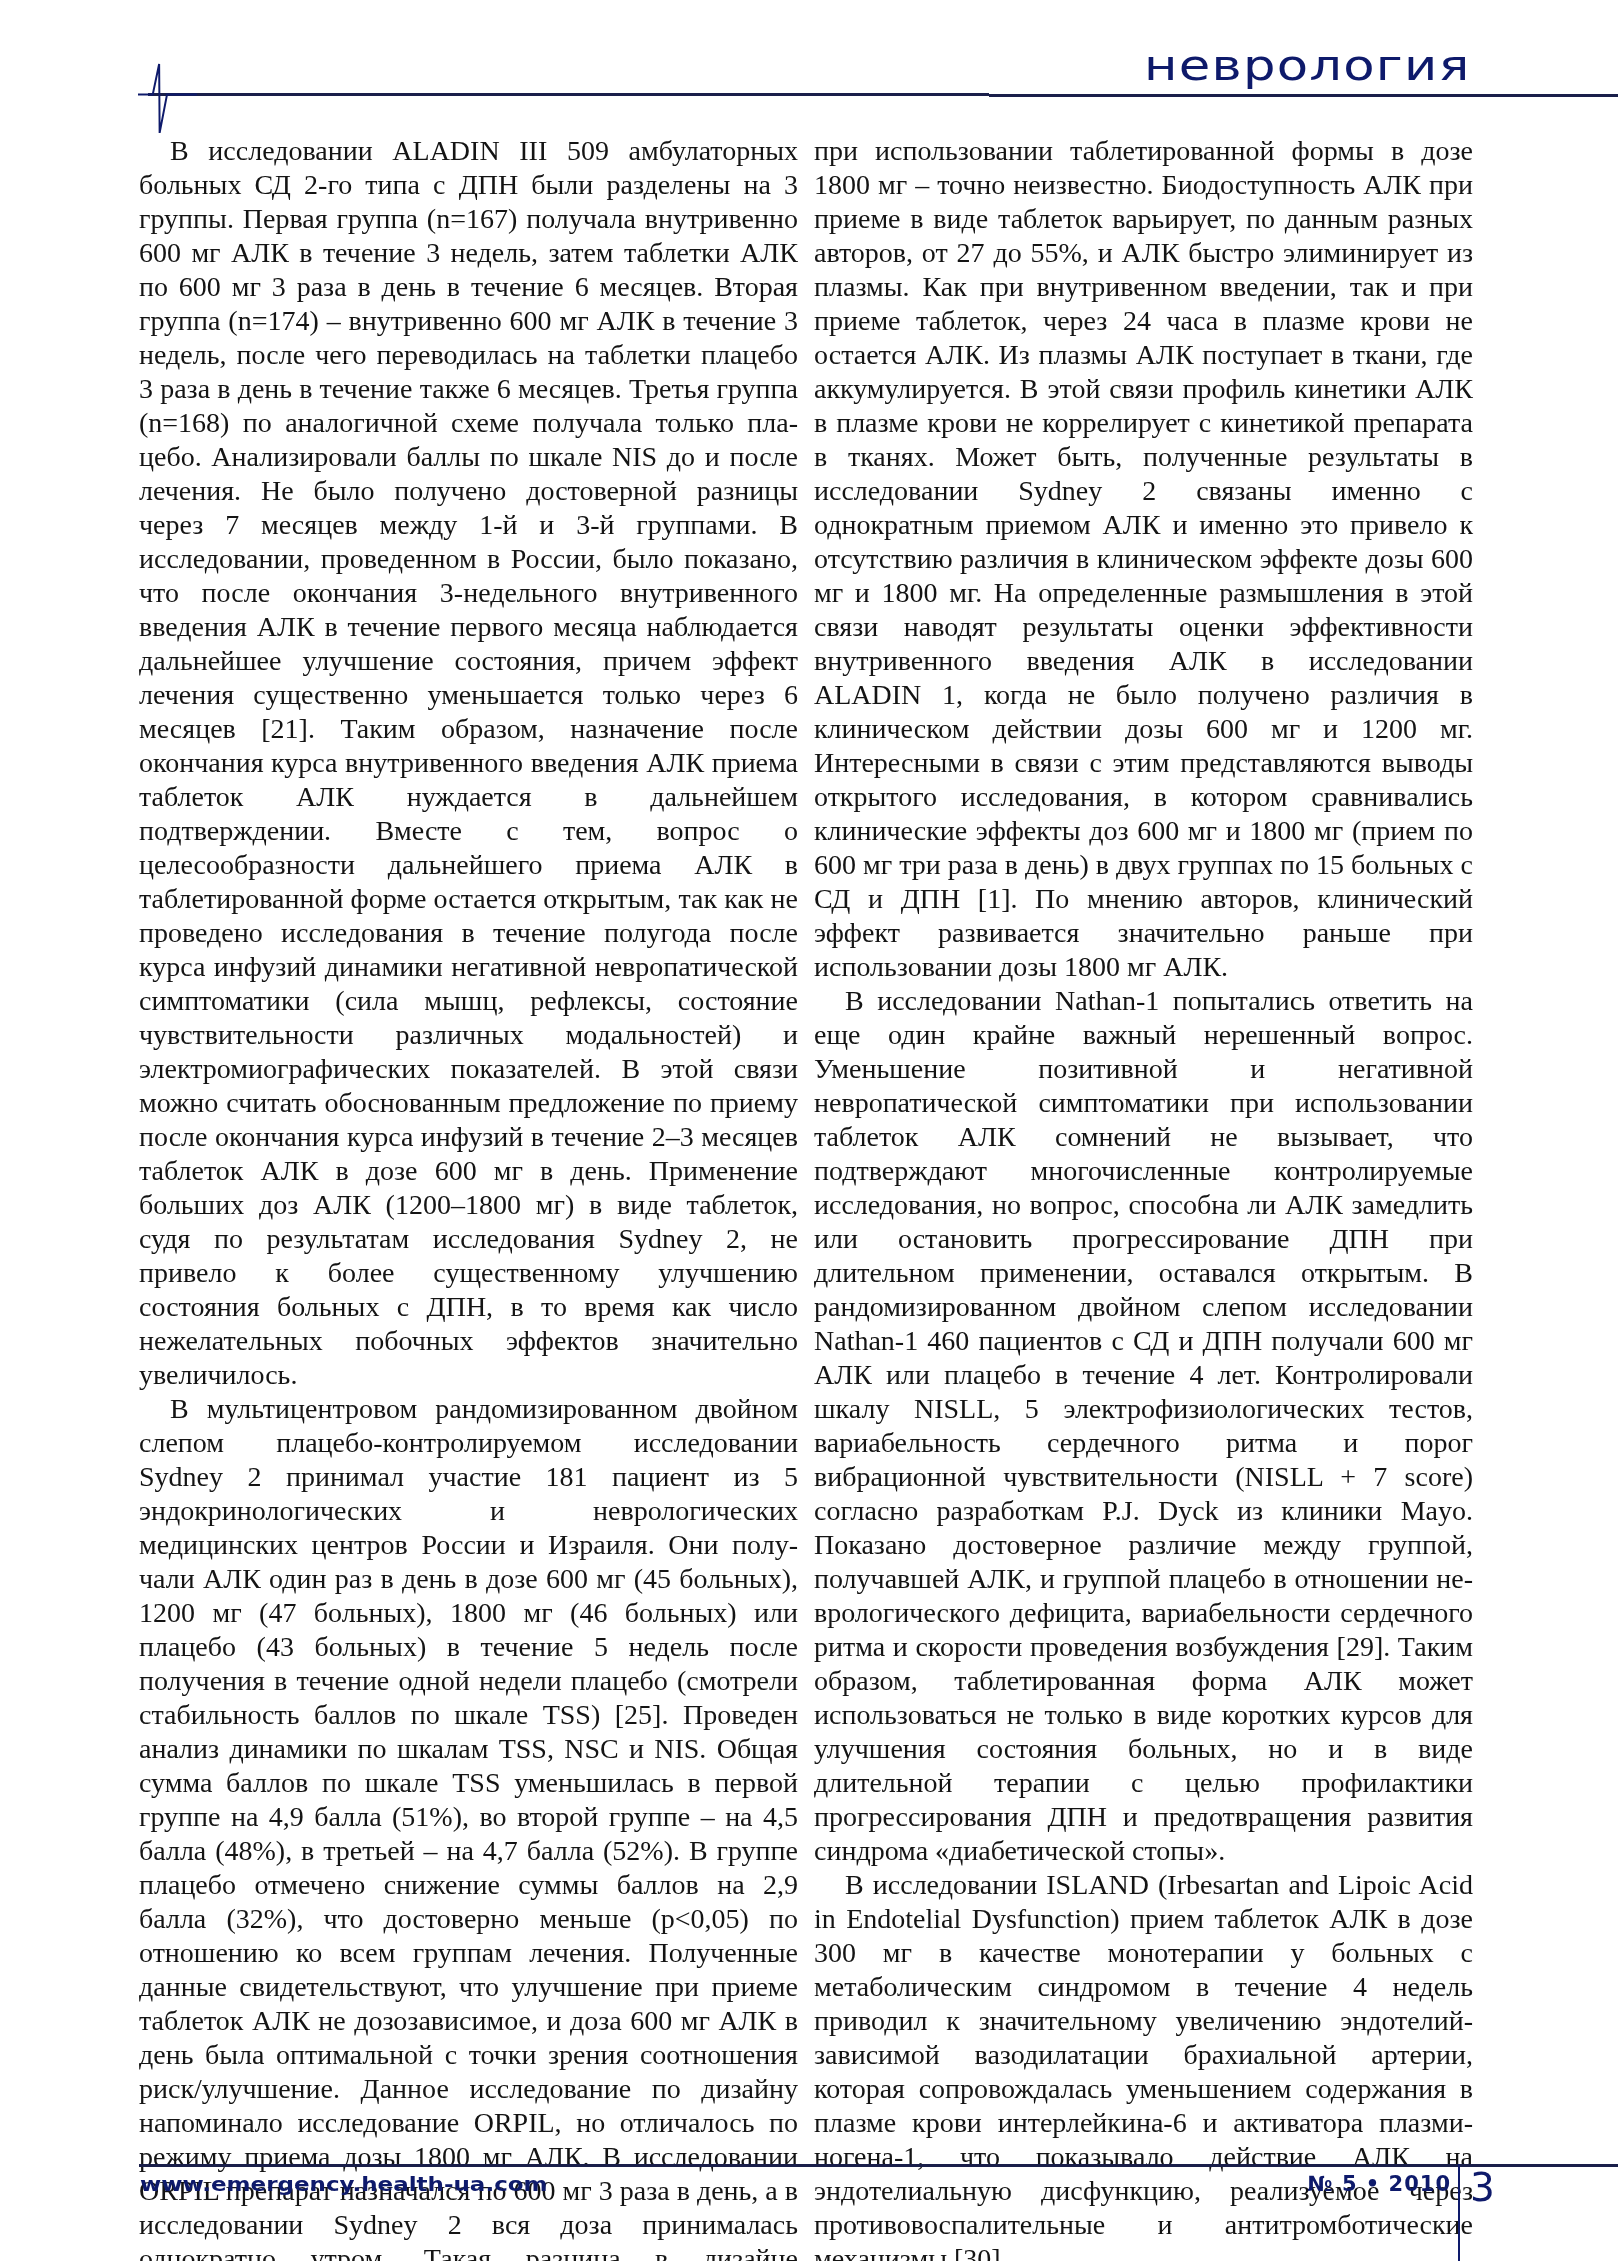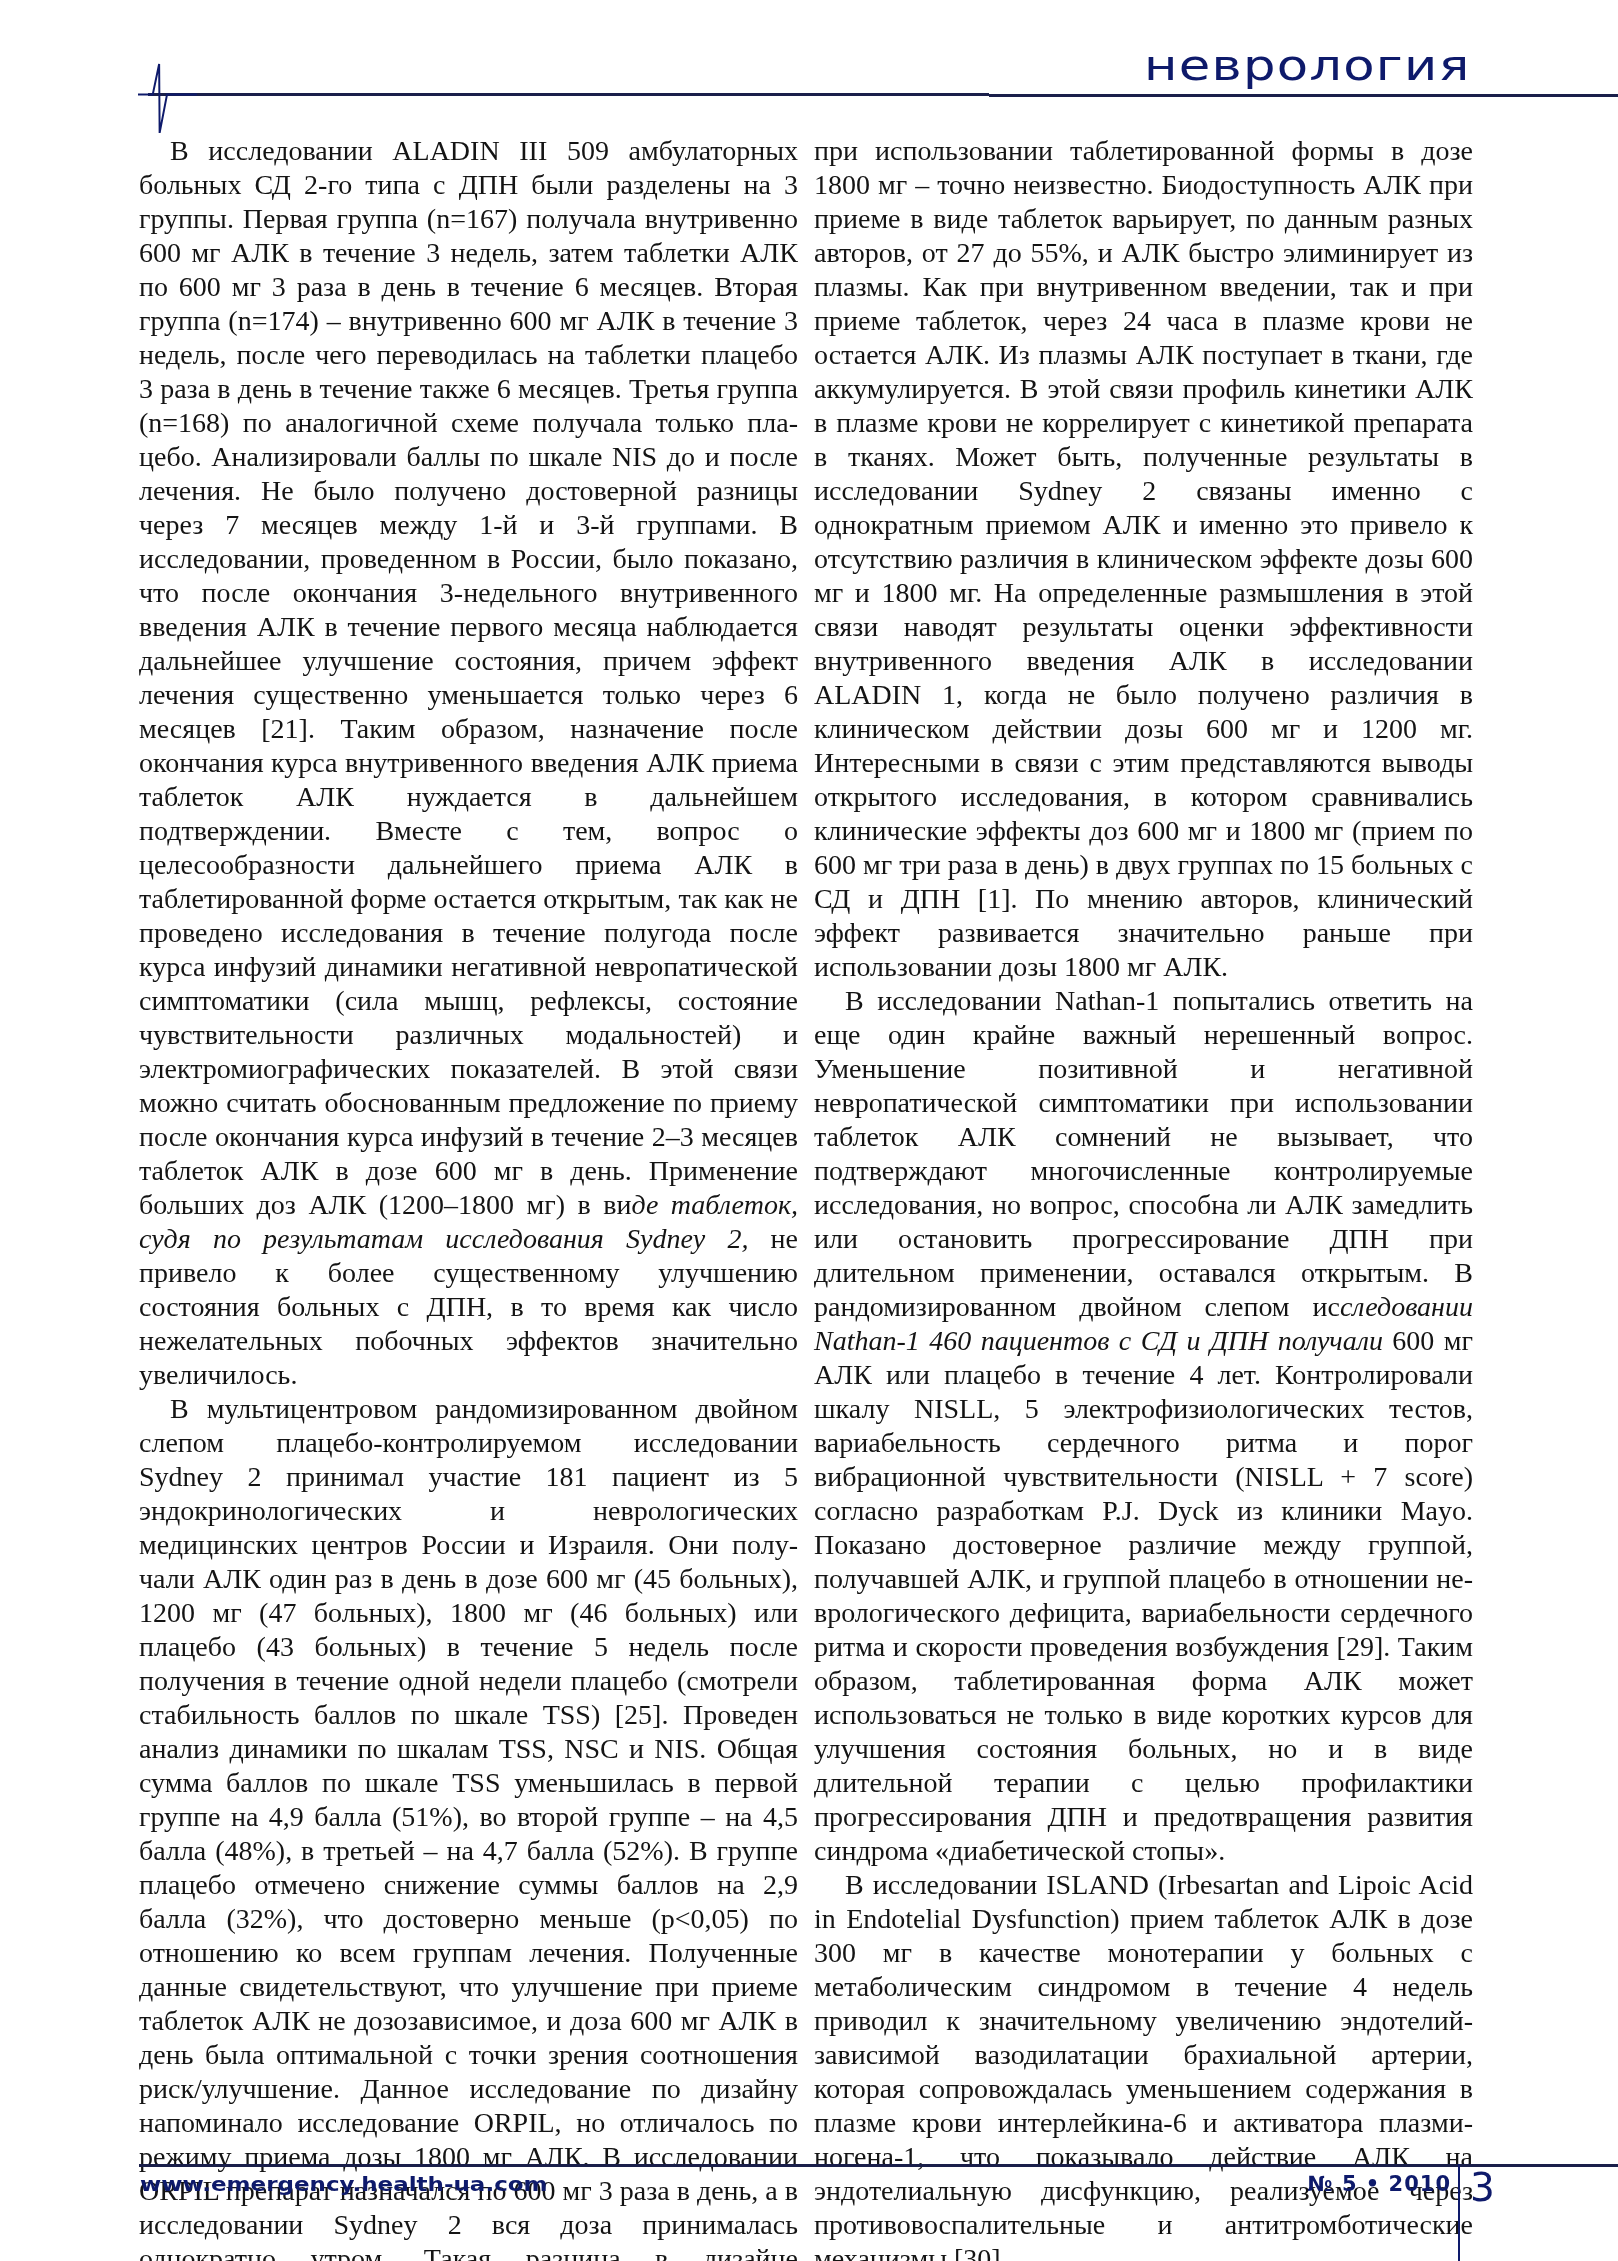--- a/index.html
+++ b/index.html
@@ -8,21 +8,21 @@
   .ecg { position: absolute; left: 138px; top: 54px; }
   .section-title { position: absolute; left: 1144px; top: 45px; font-family: "DejaVu Sans", sans-serif;
     font-size: 42px; color: #0e1a6b; letter-spacing: 1px; transform: scaleX(1.22); transform-origin: left top; line-height: 1; }
   .col { position: absolute; top: 134px; width: 659px; font-family: "Liberation Serif", serif;
     font-size: 28px; line-height: 34px; color: #141414; text-align: justify; hyphens: manual; }
   .col-left { left: 139px; }
   .col-right { left: 814px; }
   .col p { margin: 0; text-indent: 0; }
   .col p.indent { text-indent: 31px; }
   .col p + p { margin-top: 0; }
-  .col .it { font-style: italic; }
+  .col .it { }
   .footer-rule { position: absolute; top: 2164px; left: 139px; right: 0; height: 3px; background: #1a1f4a; }
   .footer-vert { position: absolute; left: 1458px; top: 2164px; width: 2px; height: 99px; background: #0e1a6b; }
   .footer-url { position: absolute; left: 140px; top: 2172px; font-family: "DejaVu Sans", sans-serif; font-weight: bold;
     font-size: 20px; color: #0e1a6b; transform: scaleX(1.15); transform-origin: left top; }
   .footer-issue { position: absolute; right: 168px; top: 2172px; font-family: "DejaVu Sans", sans-serif; font-weight: bold;
     font-size: 21px; color: #0e1a6b; letter-spacing: 1px; }
   .footer-page { position: absolute; left: 1470px; top: 2165px; font-family: "DejaVu Sans", sans-serif;
     font-size: 39px; color: #0e1a6b; }
 </style>
 </head>

